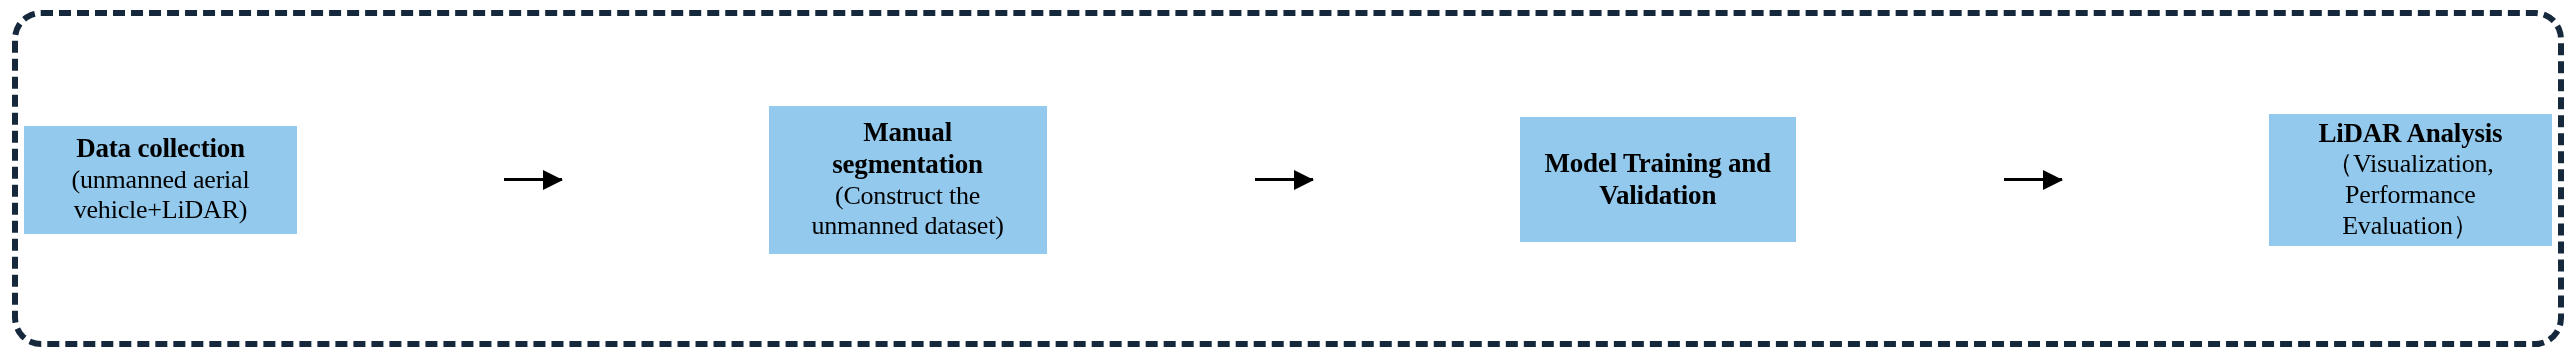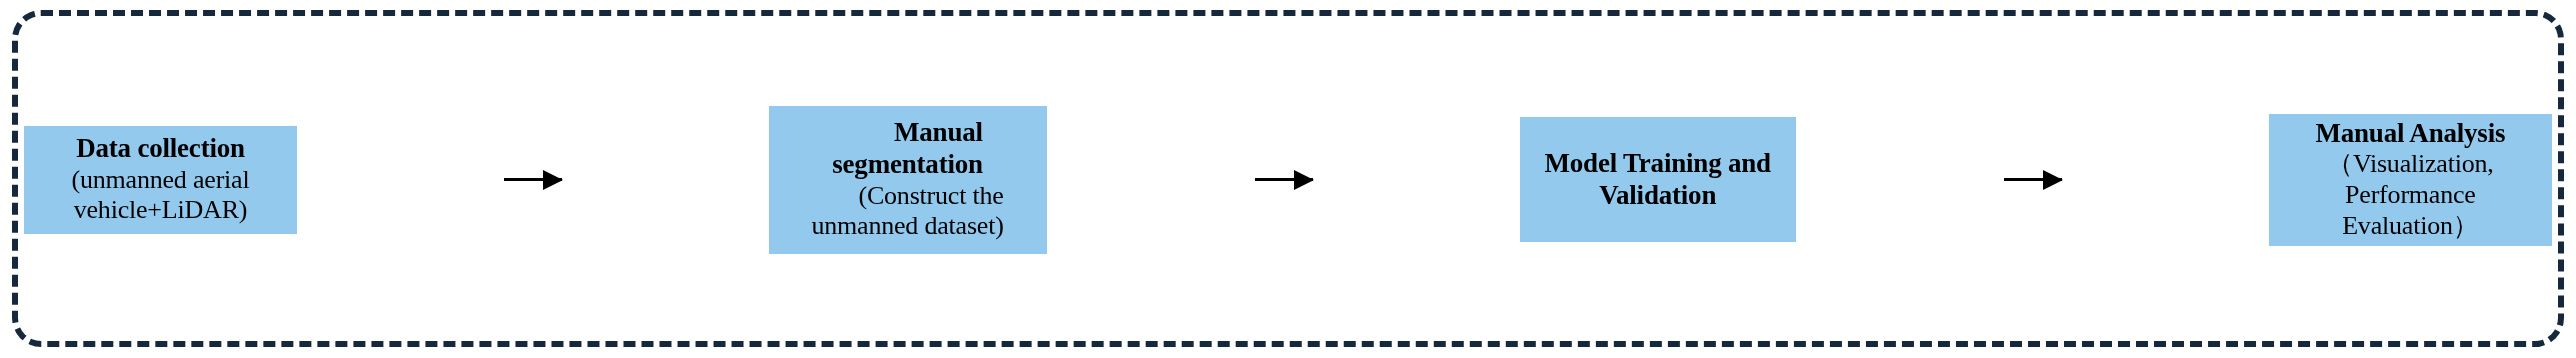--- a/index.html
+++ b/index.html
@@ -55,21 +55,21 @@
     justify-content: center;
     box-sizing: border-box;
     flex: 0 0 auto;
     padding: 5.2px 8.6px;
     text-align: center;
     color: #000000;
   }
 
   
   .stage-box.s1 { width: 273px; height: 108px; }
-  .stage-box.s2 { width: 278px; height: 148px; text-align: right; }
+  .stage-box.s2 { width: 278px; height: 148px; }
   .stage-box.s3 { width: 276px; height: 125px; }
   .stage-box.s4 { width: 283px; height: 132px; }
 
   .stage-title {
     font-weight: bold;
     font-size: 27px;
     line-height: 1.18;
     letter-spacing: -0.2px;
     white-space: pre-line;
   }
@@ -167,20 +167,20 @@
     <div class="gap-e"></div>
 
     <div class="connector c3">
       <div class="shaft"></div>
       <div class="head"></div>
     </div>
 
     <div class="gap-f"></div>
 
     <div class="stage-box s4">
-      <div class="stage-title">Manual Analysis</div>
+      <div class="stage-title">LiDAR Analysis</div>
       <div class="stage-sub">（Visualization,
 Performance Evaluation）</div>
     </div>
 
   </div>
 </div>
 
 
 </body></html>

